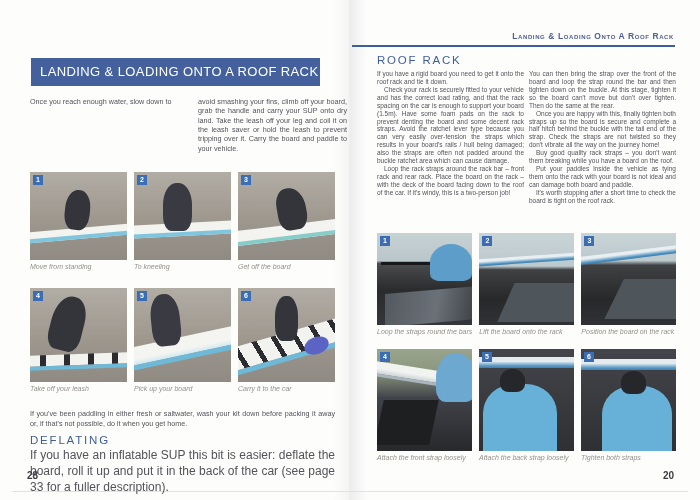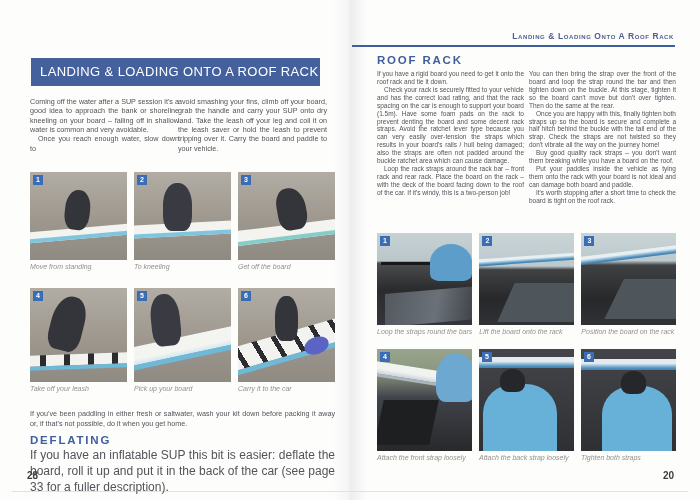--- a/index.html
+++ b/index.html
@@ -9,21 +9,21 @@
   .gutter{position:absolute;left:333px;top:0;width:34px;height:500px;
     background:linear-gradient(90deg,rgba(0,0,0,0) 0%,rgba(90,90,100,0.05) 45%,rgba(90,90,100,0.10) 50%,rgba(0,0,0,0) 100%);}
   .page-edge{position:absolute;left:12px;right:12px;top:491px;height:1px;background:#e2e2e0;}
 
   
   .title-banner{position:absolute;left:31px;top:58px;width:289px;height:28px;background:#44619e;
     color:#ffffff;font-size:13px;line-height:28px;padding-left:9px;letter-spacing:0.4px;white-space:nowrap;}
   .intro-col{position:absolute;top:97px;width:149px;font-size:7.2px;line-height:1.3;text-align:justify;}
   .intro-col p{margin:0;}
   .intro-col p + p{text-indent:8px;}
-  #intro1{left:30px;} #intro2{left:178px;}
+  #intro1{left:30px;} #intro2{left:198px;}
 
   .photo-row{position:absolute;display:flex;gap:7px;}
   figure{margin:0;}
   .cell{display:flex;flex-direction:column;}
   .caption{font-style:italic;font-size:7px;color:#94918c;margin-top:3px;white-space:nowrap;}
   .photo{position:relative;overflow:hidden;background:#9d978e;}
   .rowL .photo{width:97px;}
   #rowL1{left:30px;top:172px;} #rowL1 .photo{height:88px;}
   #rowL2{left:30px;top:288px;} #rowL2 .photo{height:94px;}
   #rowR1{left:377px;top:233px;} #rowR1 .photo{height:92px;}
@@ -67,21 +67,21 @@
   .pR5{background:linear-gradient(180deg,#43454a 0%,#2e3033 100%);}
   .pR5 .board{left:-6%;right:-6%;top:8%;height:11%;background:linear-gradient(180deg,#e4ebee 40%,#5698c6 80%,#417fae 100%);}
   .pR5 .person{left:4%;right:18%;top:34%;bottom:-2%;background:#67b0d8;border-radius:42% 42% 0 0;}
   .pR5 .extra{left:22%;top:20%;width:26%;height:22%;background:#25272b;border-radius:50% 50% 35% 35%;}
   .pR6{background:linear-gradient(180deg,#43454a 0%,#2e3033 100%);}
   .pR6 .board{left:-6%;right:-6%;top:10%;height:11%;background:linear-gradient(180deg,#e4ebee 40%,#5698c6 80%,#417fae 100%);}
   .pR6 .person{left:22%;right:4%;top:36%;bottom:-2%;background:#67b0d8;border-radius:42% 42% 0 0;}
   .pR6 .extra{left:42%;top:22%;width:26%;height:22%;background:#25272b;border-radius:50% 50% 35% 35%;}
 
   .outro{position:absolute;left:30px;top:409px;width:305px;font-size:7.2px;line-height:1.32;text-align:justify;}
-  .sub-heading{position:absolute;color:#3f5e9e;font-weight:bold;font-size:11.5px;letter-spacing:1.8px;}
+  .sub-heading{position:absolute;color:#3f5e9e;font-weight:normal;font-size:11.5px;letter-spacing:1.8px;}
   #deflating-heading{left:30px;top:434px;}
   .deflate-text{position:absolute;left:30px;top:448px;width:305px;font-size:12px;line-height:1.32;text-align:justify;}
   .page-num{position:absolute;font-size:10px;font-weight:bold;color:#3c3c40;}
   #pn-left{left:27px;top:470px;}
   #pn-right{right:26px;top:470px;}
 
   
   .running-header{position:absolute;right:26px;top:31px;font-size:8.5px;font-variant:small-caps;
     color:#4e5e92;letter-spacing:0.6px;font-weight:bold;}
   .header-rule{position:absolute;left:352px;right:25px;top:45px;height:2px;background:#3f5e9e;}
@@ -94,21 +94,20 @@
 </head>
 <body>
 
 <div class="spread">
   <div class="gutter"></div>
   <div class="page-edge"></div>
 
   <div class="title-banner">LANDING &amp; LOADING ONTO A ROOF RACK</div>
 
   <div class="intro-col" id="intro1">
-    <p>Coming off the water after a SUP session it's a good idea to approach the bank or shoreline kneeling on your board – falling off in shallow water is common and very avoidable.</p>
     <p>Once you reach enough water, slow down to</p>
   </div>
   <div class="intro-col" id="intro2">
     <p>avoid smashing your fins, climb off your board, grab the handle and carry your SUP onto dry land. Take the leash off your leg and coil it on the leash saver or hold the leash to prevent tripping over it. Carry the board and paddle to your vehicle.</p>
   </div>
 
   <div class="photo-row rowL" id="rowL1">
     <figure class="cell">
       <div class="photo pL1">
         <span class="badge">1</span>

